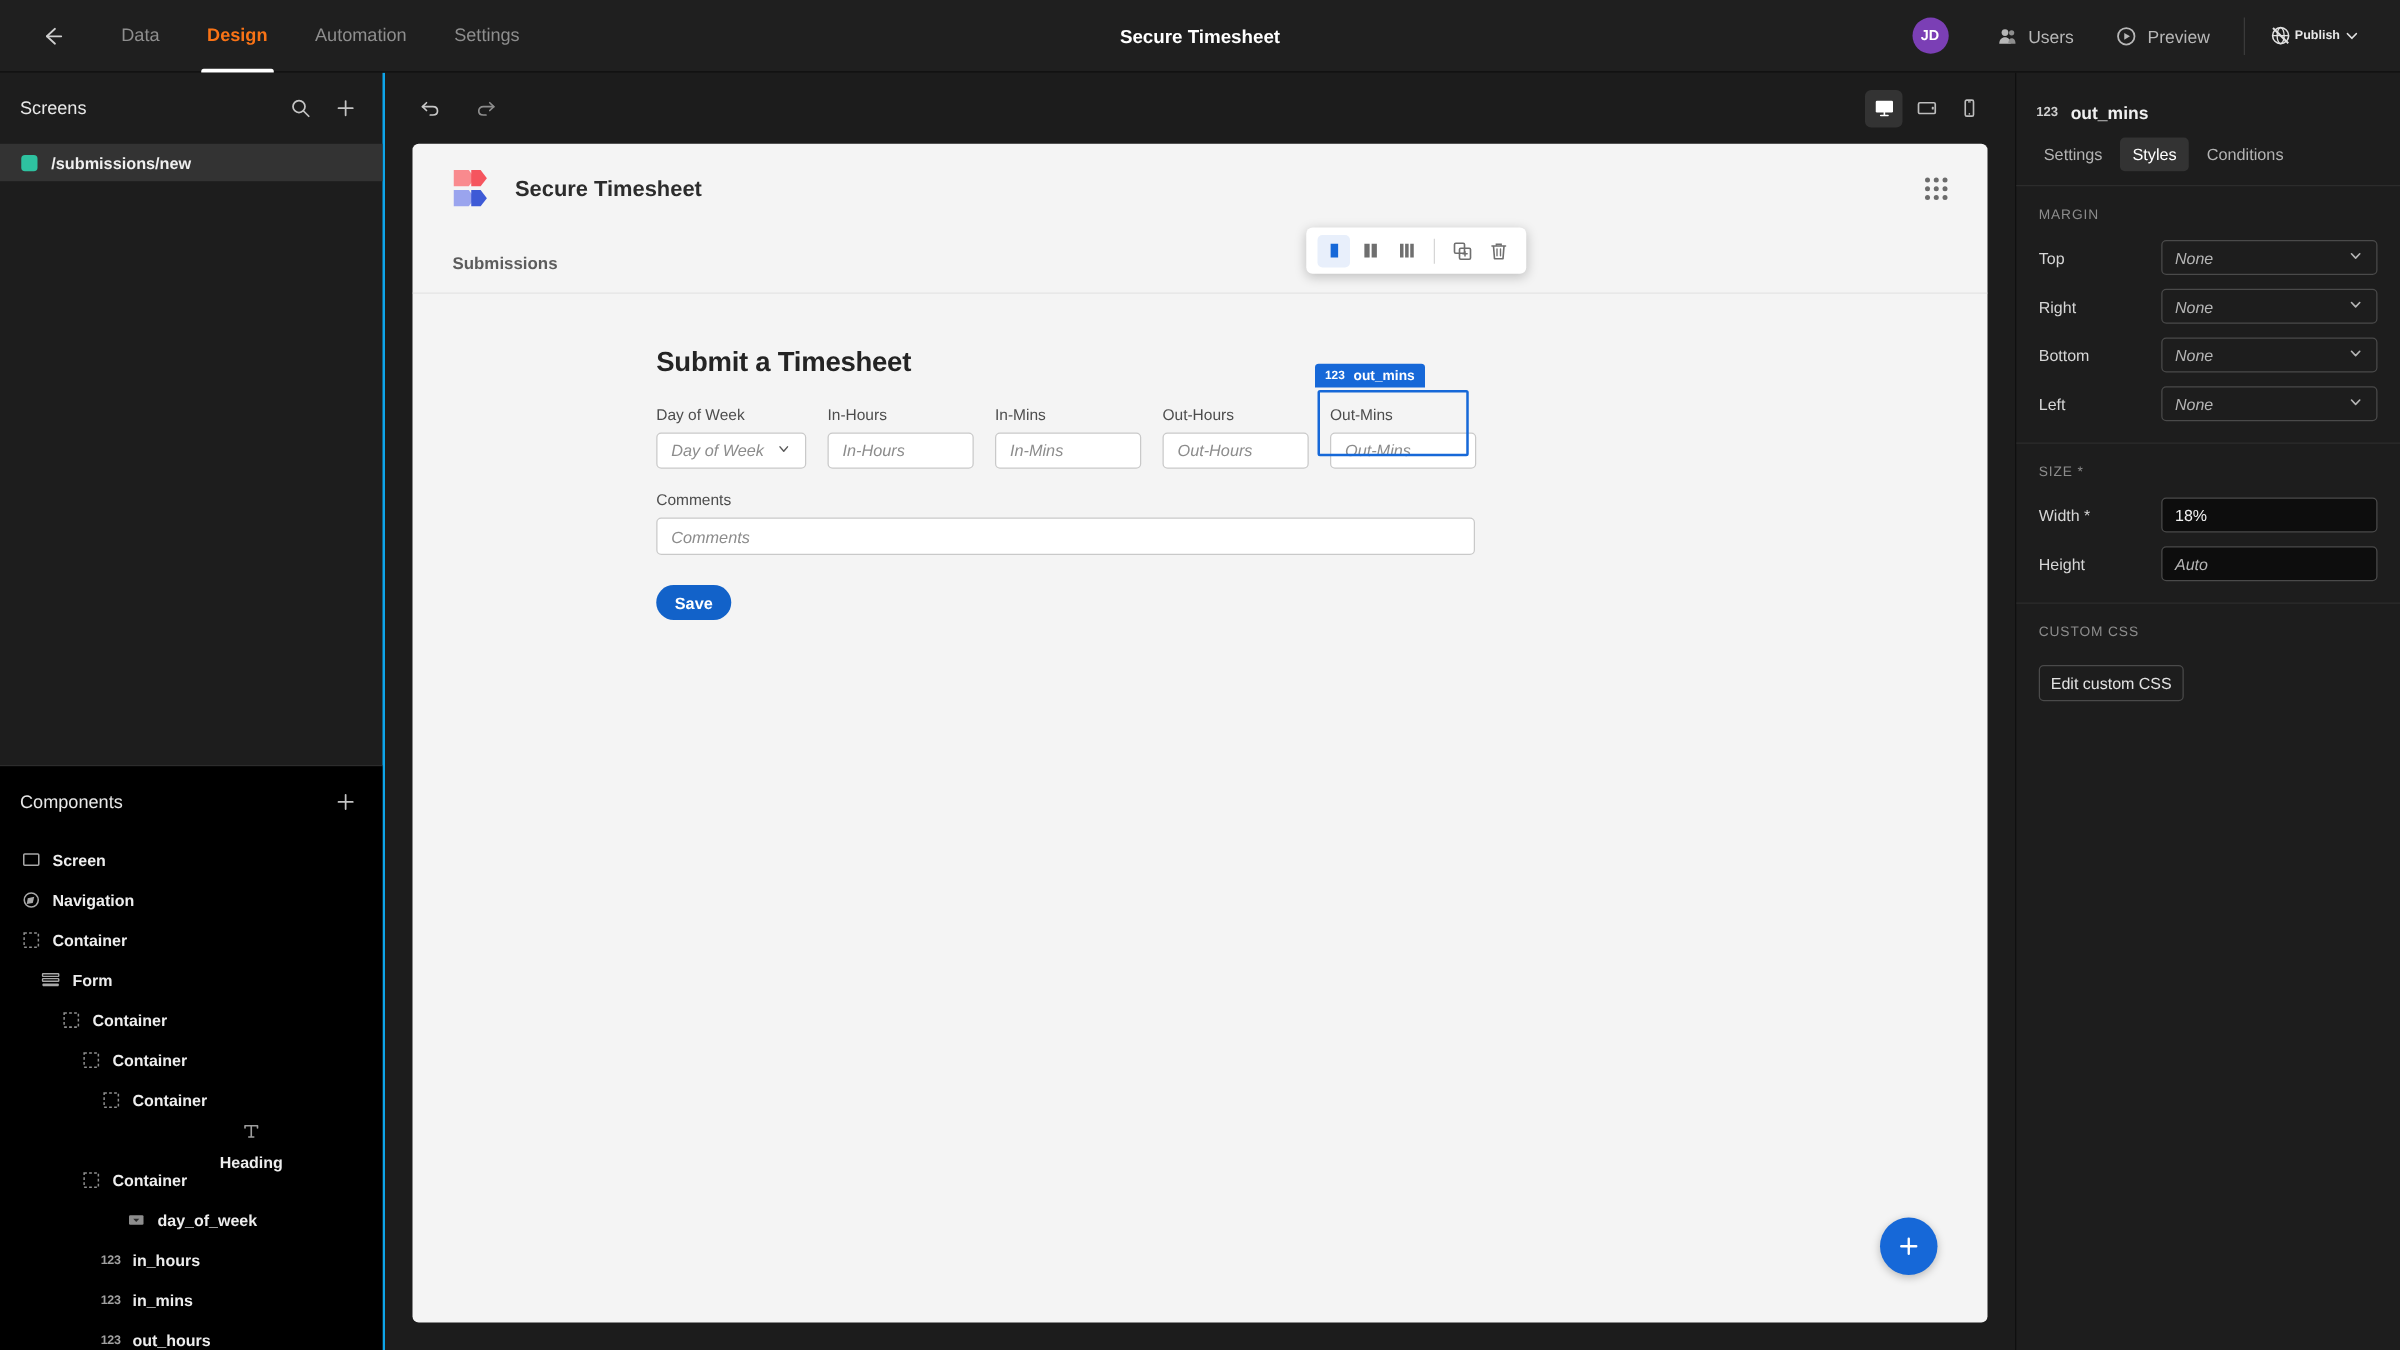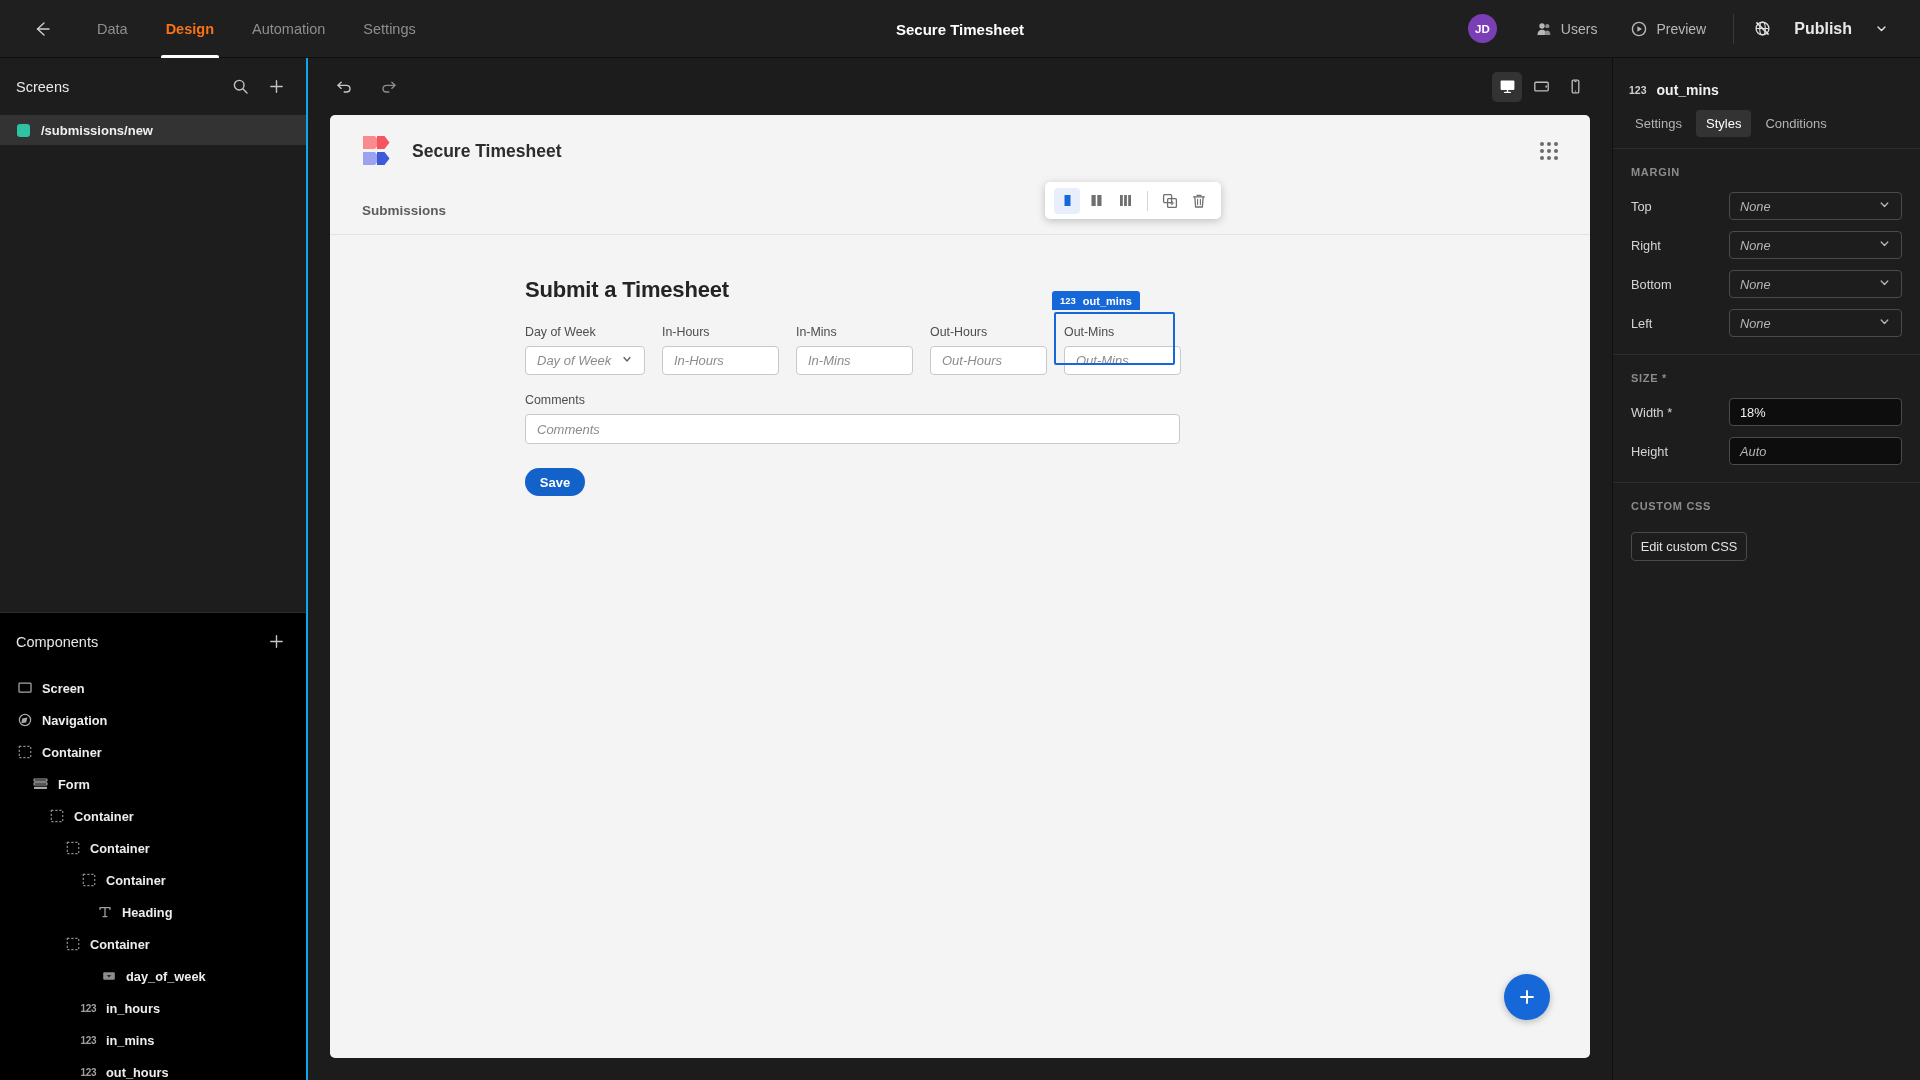--- a/index.html
+++ b/index.html
@@ -47,21 +47,21 @@
     width: 29px; height: 29px; border-radius: 50%; background: #7b3fb5;
     color: #fff; font-size: 11.5px; font-weight: bold;
     display: flex; align-items: center; justify-content: center;
     cursor: pointer; margin-right: 22px;
   }
   .tb-item {
     display: flex; align-items: center; gap: 9px; cursor: pointer;
     color: #b7b7b7; font-size: 14px; padding: 0 17px; height: 34px;
   }
   .tb-divider { width: 1px; height: 30px; background: #3a3a3a; margin: 0 10px; }
-  .publish-grp { display: flex; align-items: center; gap: 23px; cursor: pointer; color: #e8e8e8; font-size: 16px; font-weight: bold; padding: 0 10px; }
+  .publish-grp { display: flex; align-items: center; gap: 3px; cursor: pointer; color: #e8e8e8; font-size: 10px; font-weight: bold; padding: 0 10px; }
 
   
   .body { flex: 1; display: flex; min-height: 0; }
 
   
   .leftpanel {
     width: 308px; flex: 0 0 308px; background: #1d1d1d;
     display: flex; flex-direction: column; border-right: 2px solid #0ea5e9;
   }
   .panel-head {
@@ -194,21 +194,21 @@
   .rp-head .n { font-size: 10.5px; color: #cfcfcf; font-weight: bold; }
   .rp-head .nm { font-size: 14px; color: #f0f0f0; font-weight: bold; }
   .rp-tabs { display: flex; gap: 4px; padding: 0 12px 11px 12px; }
   .rp-tab {
     height: 27px; padding: 0 10px; border-radius: 4px; cursor: pointer;
     display: flex; align-items: center; font-size: 13px; color: #b3b3b3;
   }
   .rp-tab.active { background: #333333; color: #ffffff; }
   .rp-sep { height: 1px; background: #2c2c2c; }
   .rp-section { padding: 17px 18px 6px 18px; }
-  .rp-section-title { font-size: 11px; color: #8c8c8c; letter-spacing: 0.7px; font-weight: bold; margin-bottom: 14px; }
+  .rp-section-title { font-size: 11px; color: #8c8c8c; letter-spacing: 0.7px; font-weight: normal; margin-bottom: 14px; }
   .rp-row { display: flex; align-items: center; margin-bottom: 11px; }
   .rp-label { width: 98px; flex: 0 0 98px; font-size: 12.8px; color: #d6d6d6; }
   .rp-field {
     flex: 1; height: 28px; border: 1px solid #4a4a4a; border-radius: 4px;
     background: #1d1d1d; display: flex; align-items: center;
     padding: 0 10px; font-size: 12.8px; color: #cfcfcf; cursor: pointer;
   }
   .rp-field.input { background: #0d0d0d; border-color: #4a4a4a; }
   .rp-field .ph { font-style: italic; color: #b5b5b5; }
   .rp-field .val { color: #f0f0f0; }
@@ -372,21 +372,21 @@
               <span>Container</span>
             </div>
             <div class="tree-row" style="padding-left: 80px;">
               <span class="tree-ico">
                 <svg width="14" height="14" viewBox="0 0 14 14">
                   <rect x="1.3" y="1.3" width="11.4" height="11.4" fill="none" stroke="#8d8d8d" stroke-width="1.2" stroke-dasharray="2.2 1.8"></rect>
                 </svg>
               </span>
               <span>Container</span>
             </div>
-            <div class="tree-row" style="padding-left: 96px;">
+            <div class="tree-row" style="padding-left: 96px; flex-direction: column;">
               <span class="tree-ico">
                 <svg width="14" height="14" viewBox="0 0 14 14">
                   <path d="M2 2.6 H12 M2 2.6 V4.4 M12 2.6 V4.4 M7 2.6 V11.6 M5 11.6 H9" stroke="#9e9e9e" stroke-width="1.3" fill="none" stroke-linecap="round"></path>
                 </svg>
               </span>
               <span>Heading</span>
             </div>
             <div class="tree-row" style="padding-left: 64px;">
               <span class="tree-ico">
                 <svg width="14" height="14" viewBox="0 0 14 14">

